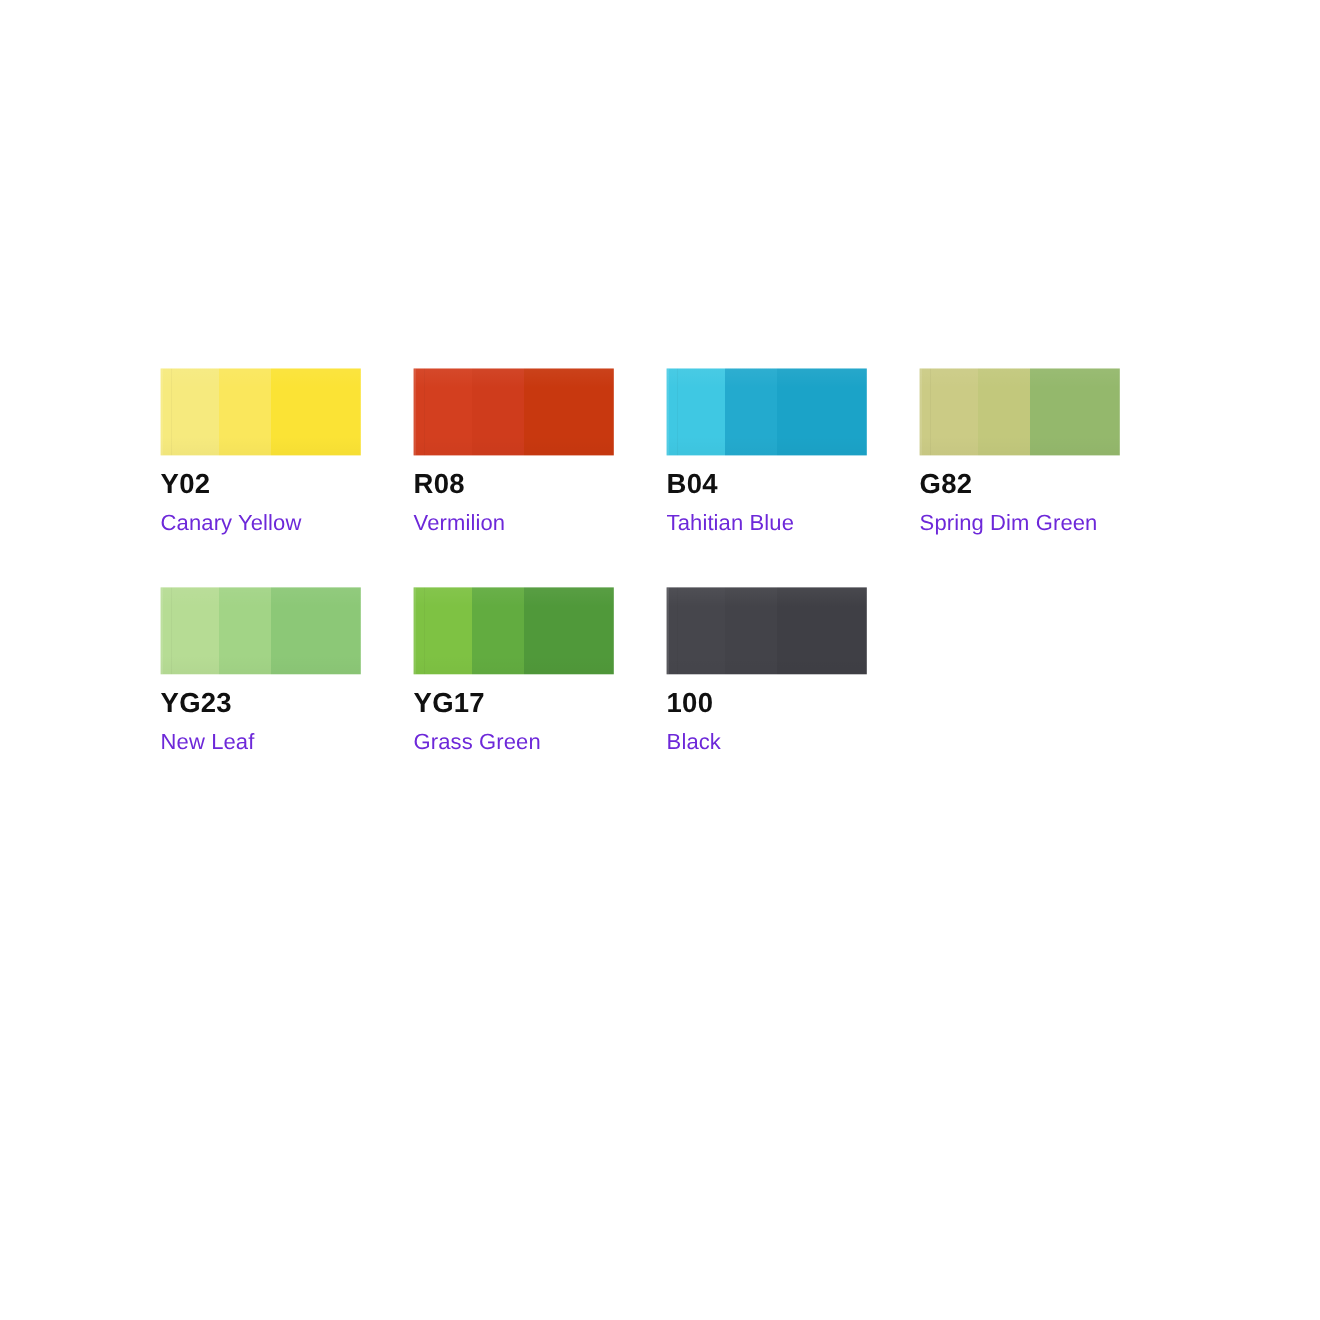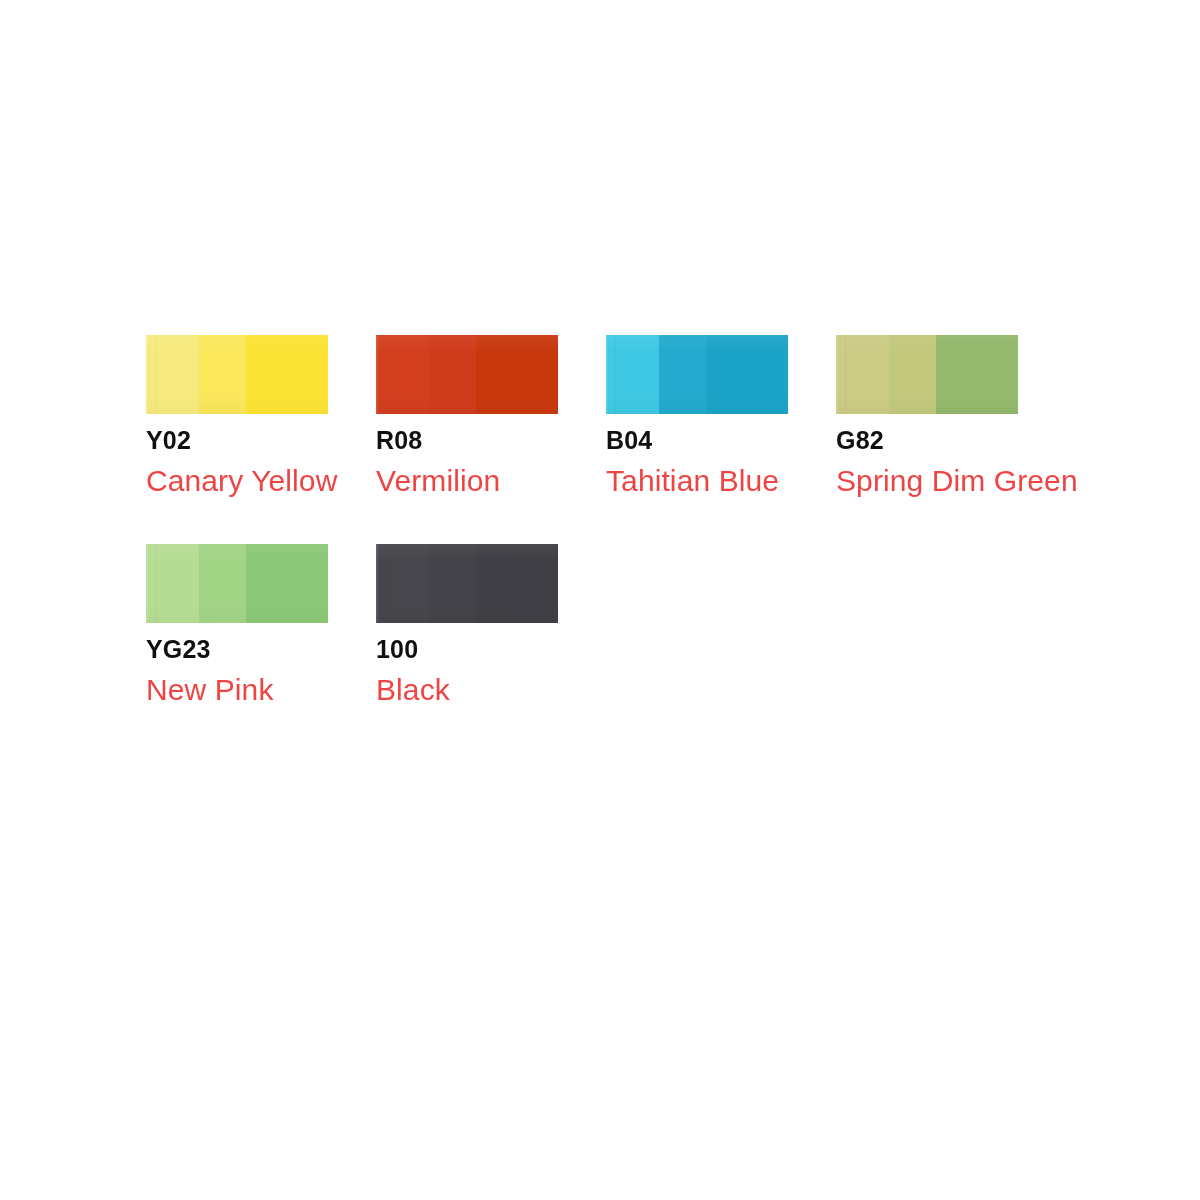--- a/index.html
+++ b/index.html
@@ -69,23 +69,23 @@
     font-size: 25px;
     font-weight: bold;
     color: #101010;
     letter-spacing: 0.2px;
     margin-top: 14px;
     line-height: 1;
     white-space: nowrap;
   }
 
   .swatch-name {
-    font-size: 30px;
+    font-size: 20px;
     font-weight: normal;
-    color: #ef4444;
+    color: #6d28d9;
     letter-spacing: 0.1px;
     margin-top: 13px;
     line-height: 1;
     white-space: nowrap;
   }
 </style>
 </head>
 <body>
 
 <div id="swatch-chart">
@@ -121,21 +121,29 @@
         </div>
         <div class="swatch-code">G82</div>
         <div class="swatch-name">Spring Dim Green</div>
       </div>
       <div class="swatch-cell">
         <div class="swatch-chip" style="background: linear-gradient(90deg, rgb(182, 220, 148) 0%, rgb(182, 220, 148) 29%, rgb(162, 212, 134) 29%, rgb(162, 212, 134) 55%, rgb(140, 200, 119) 55%, rgb(140, 200, 119) 100%);">
           <div class="streaks"></div>
           <div class="sheen"></div>
         </div>
         <div class="swatch-code">YG23</div>
-        <div class="swatch-name">New Pink</div>
+        <div class="swatch-name">New Leaf</div>
+      </div>
+      <div class="swatch-cell">
+        <div class="swatch-chip" style="background: linear-gradient(90deg, rgb(126, 194, 67) 0%, rgb(126, 194, 67) 29%, rgb(98, 172, 64) 29%, rgb(98, 172, 64) 55%, rgb(80, 153, 58) 55%, rgb(80, 153, 58) 100%);">
+          <div class="streaks"></div>
+          <div class="sheen"></div>
+        </div>
+        <div class="swatch-code">YG17</div>
+        <div class="swatch-name">Grass Green</div>
       </div>
       <div class="swatch-cell">
         <div class="swatch-chip" style="background: linear-gradient(90deg, rgb(70, 70, 76) 0%, rgb(70, 70, 76) 29%, rgb(67, 67, 73) 29%, rgb(67, 67, 73) 55%, rgb(63, 63, 69) 55%, rgb(63, 63, 69) 100%);">
           <div class="streaks"></div>
           <div class="sheen"></div>
         </div>
         <div class="swatch-code">100</div>
         <div class="swatch-name">Black</div>
       </div>
     </div>

